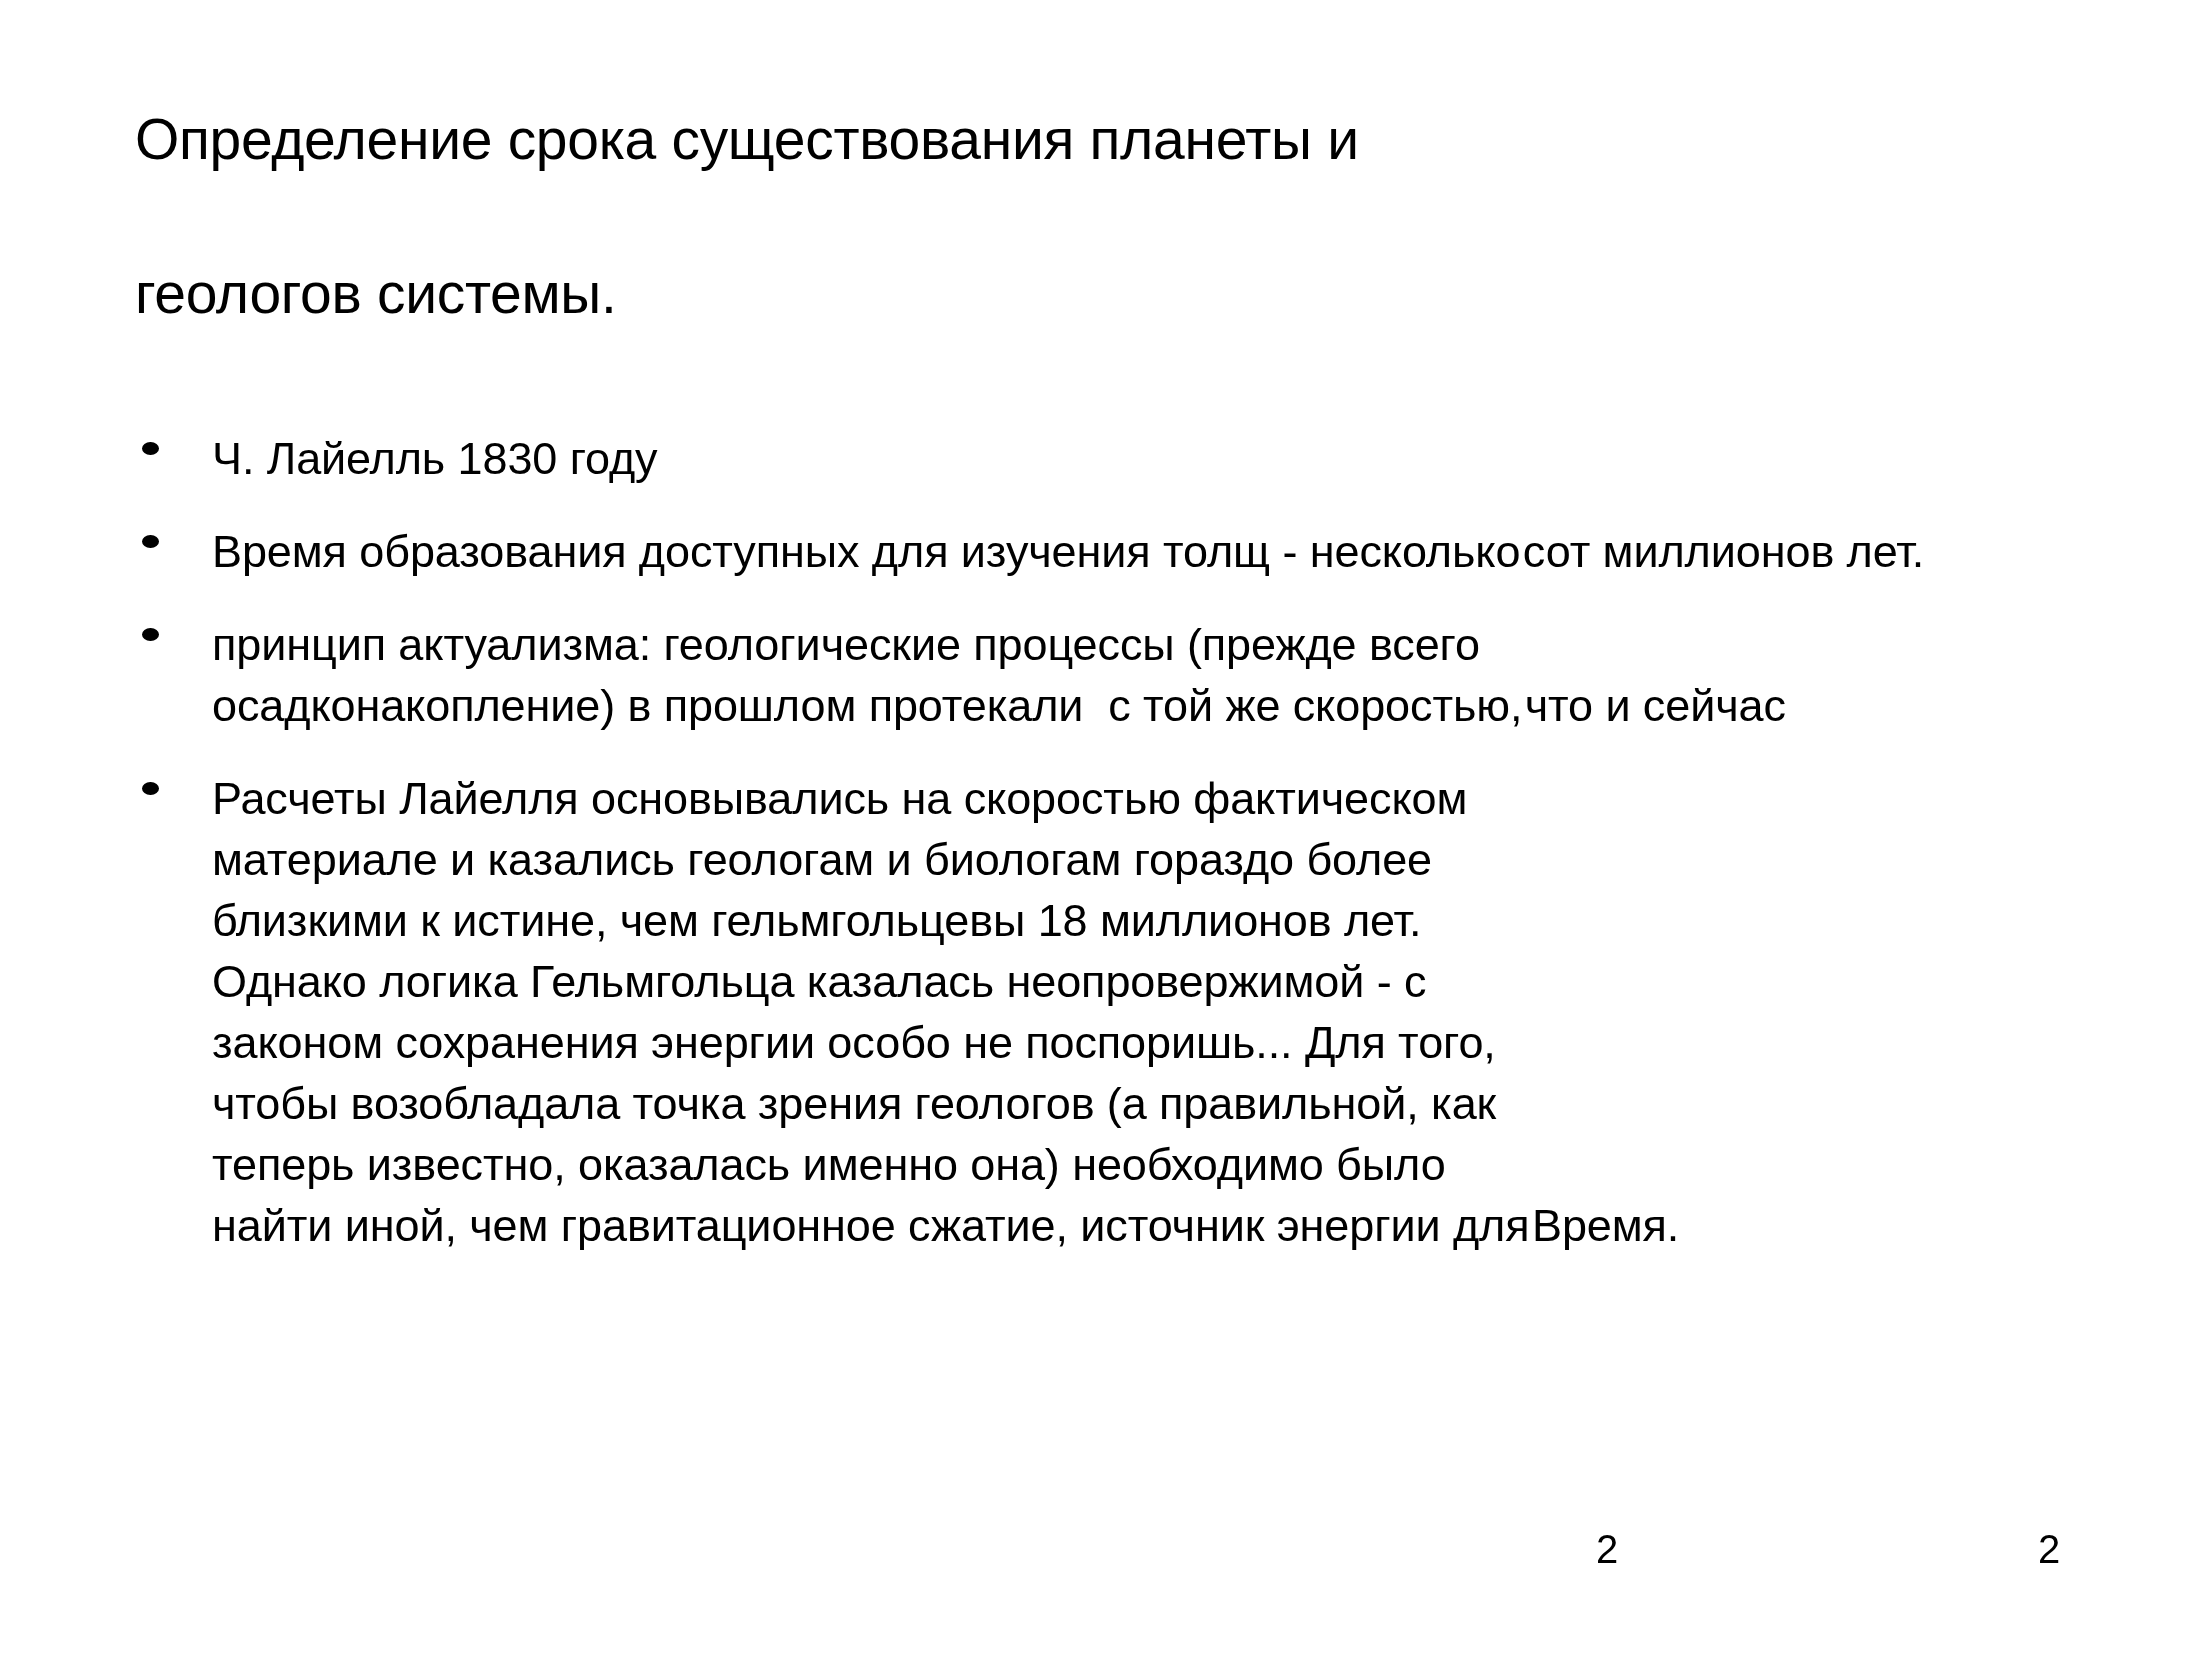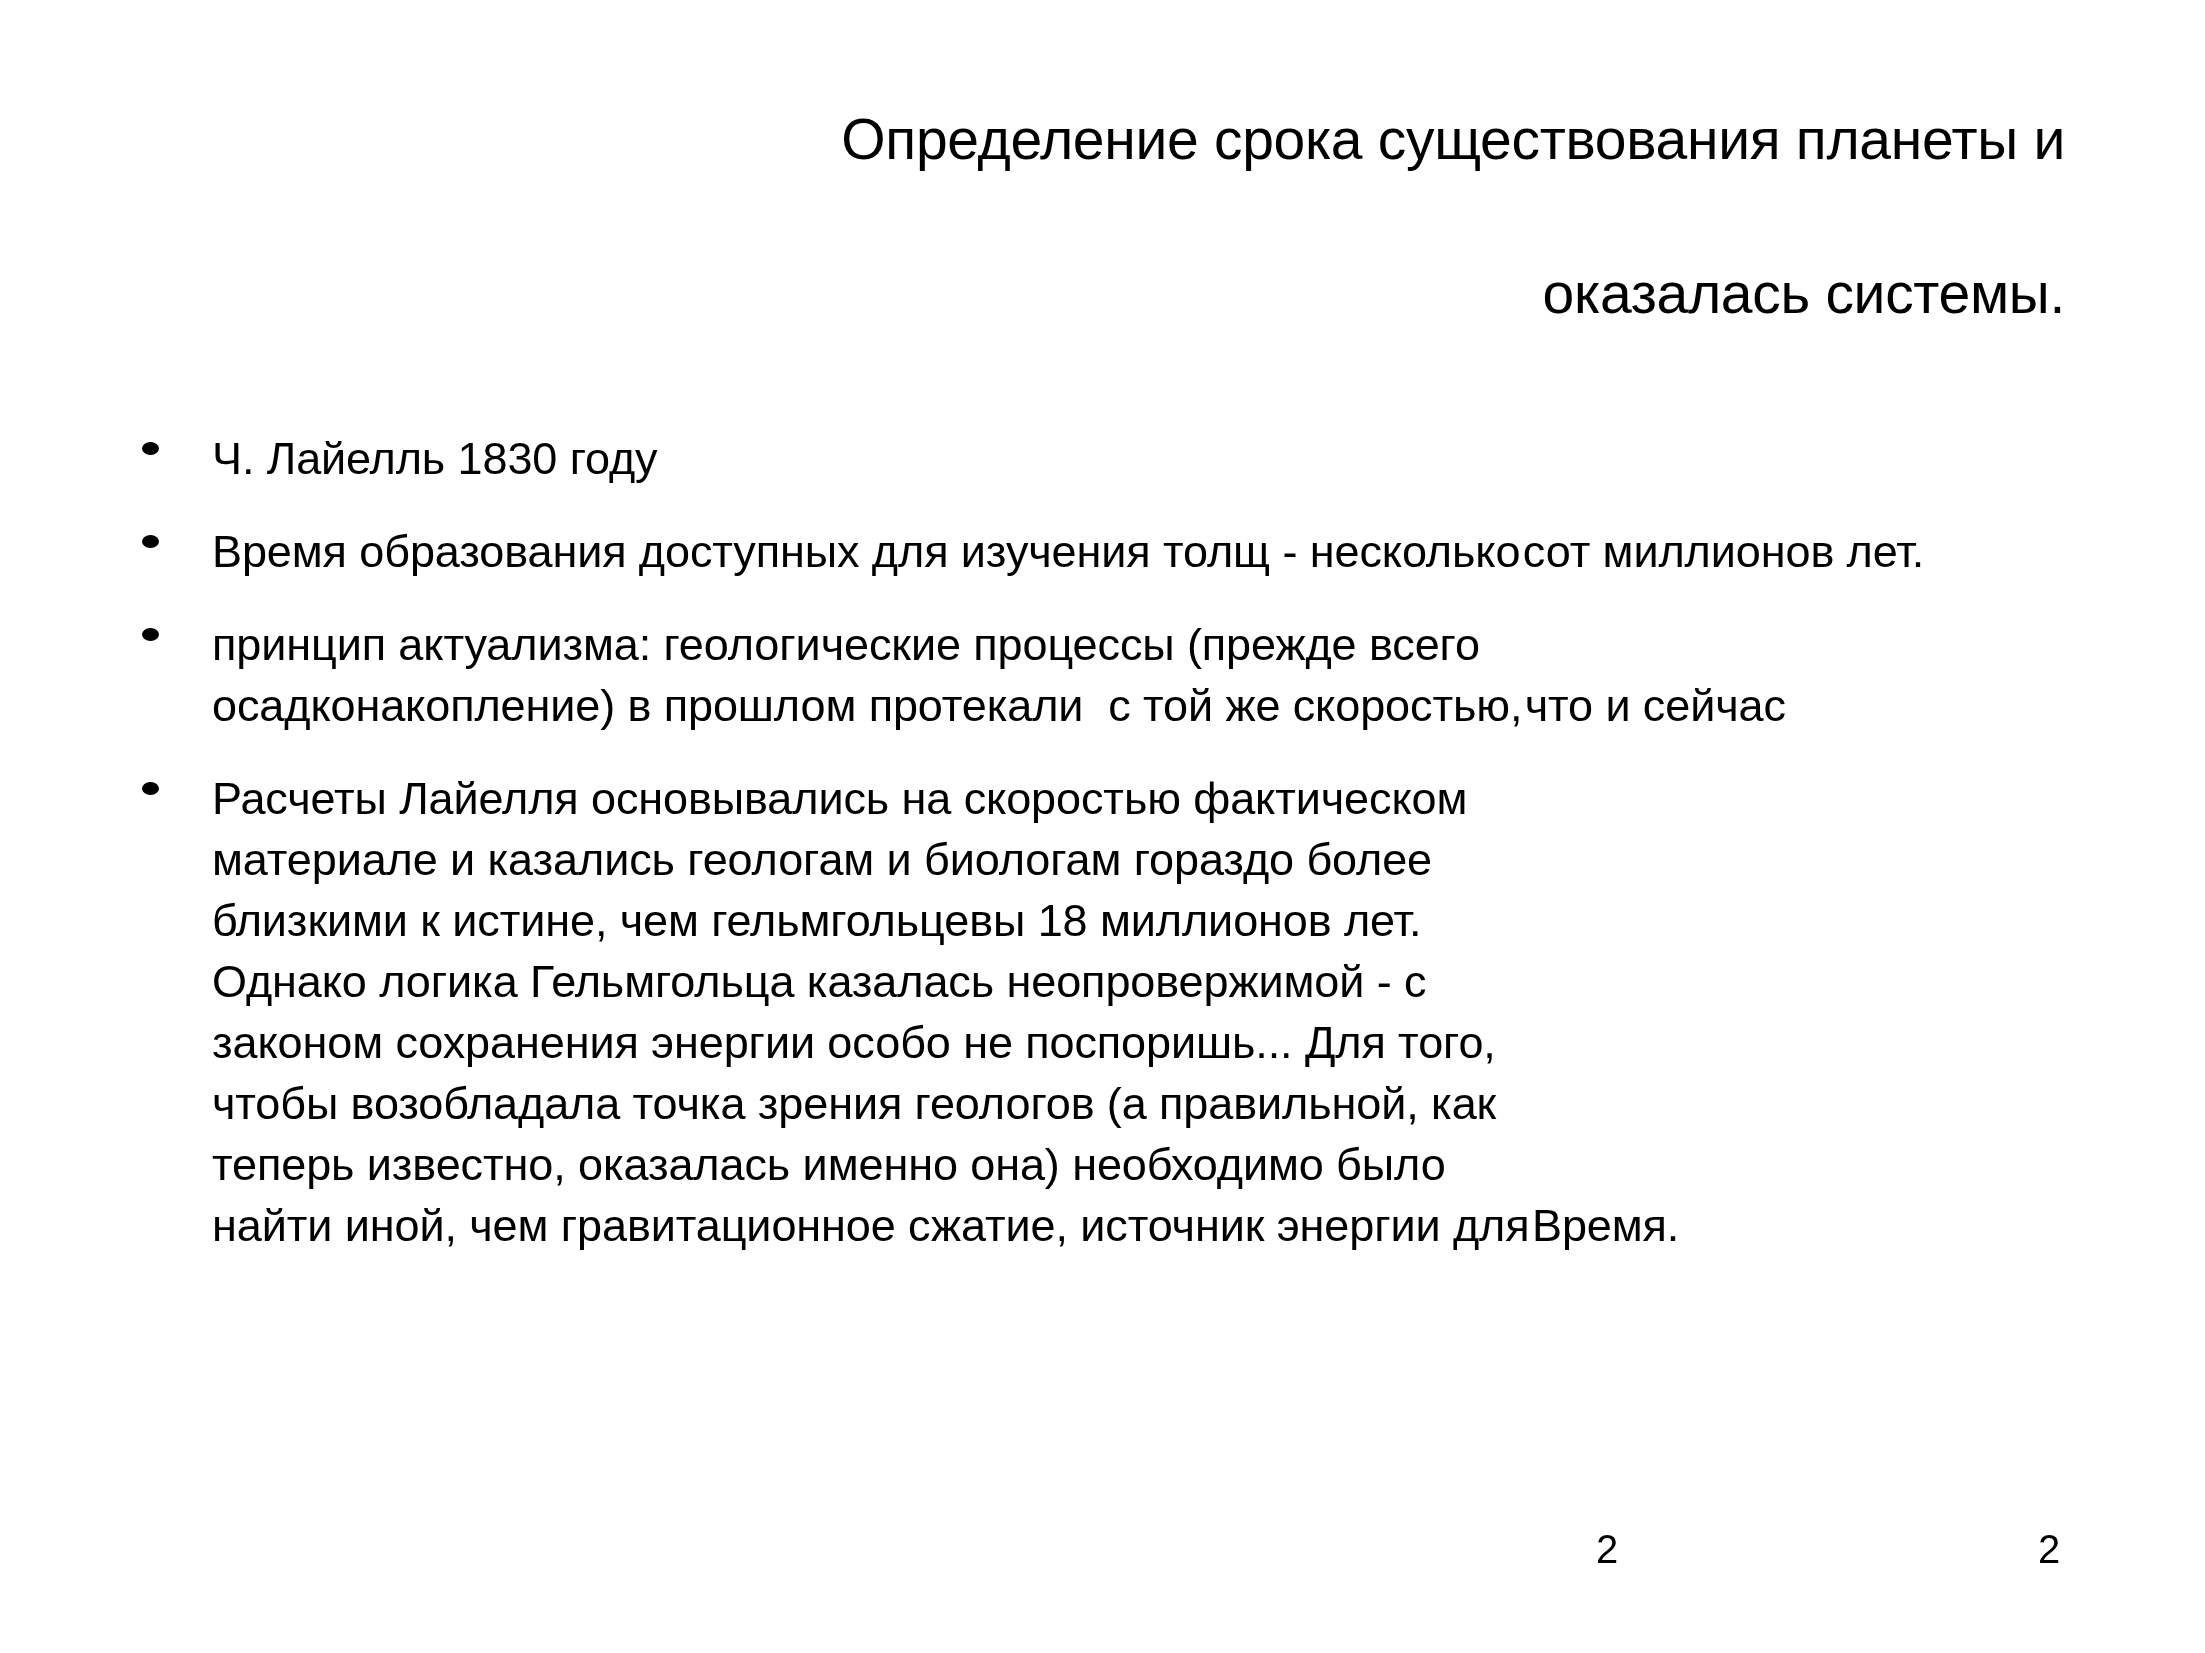--- a/index.html
+++ b/index.html
@@ -21,21 +21,20 @@
     background: #ffffff;
     overflow: hidden;
   }
 
   
   .title-block {
     position: absolute;
     left: 135px;
     top: 62px;
     width: 1930px;
-    text-align: right;
   }
   .title-line {
     font-size: 57px;
     line-height: 154px;
     font-weight: 400;
     letter-spacing: -0.3px;
     white-space: pre;
   }
 
   
@@ -88,21 +87,21 @@
   .page-num.left-num  { left: 1596px; top: 0; }
   .page-num.right-num { left: 2038px; top: 0; }
 </style>
 </head>
 <body>
 
 <div class="slide">
 
   <div class="title-block">
     <div class="title-line">Определение срока существования планеты и</div>
-    <div class="title-line">оказалась системы.</div>
+    <div class="title-line">геологов системы.</div>
   </div>
 
   <div class="body-block">
 
     <div class="bullet-item">
       <span class="bullet-marker"></span>
       <span class="bullet-lines">
         <span class="bullet-line">Ч. Лайелль 1830 году</span>
       </span>
     </div>

